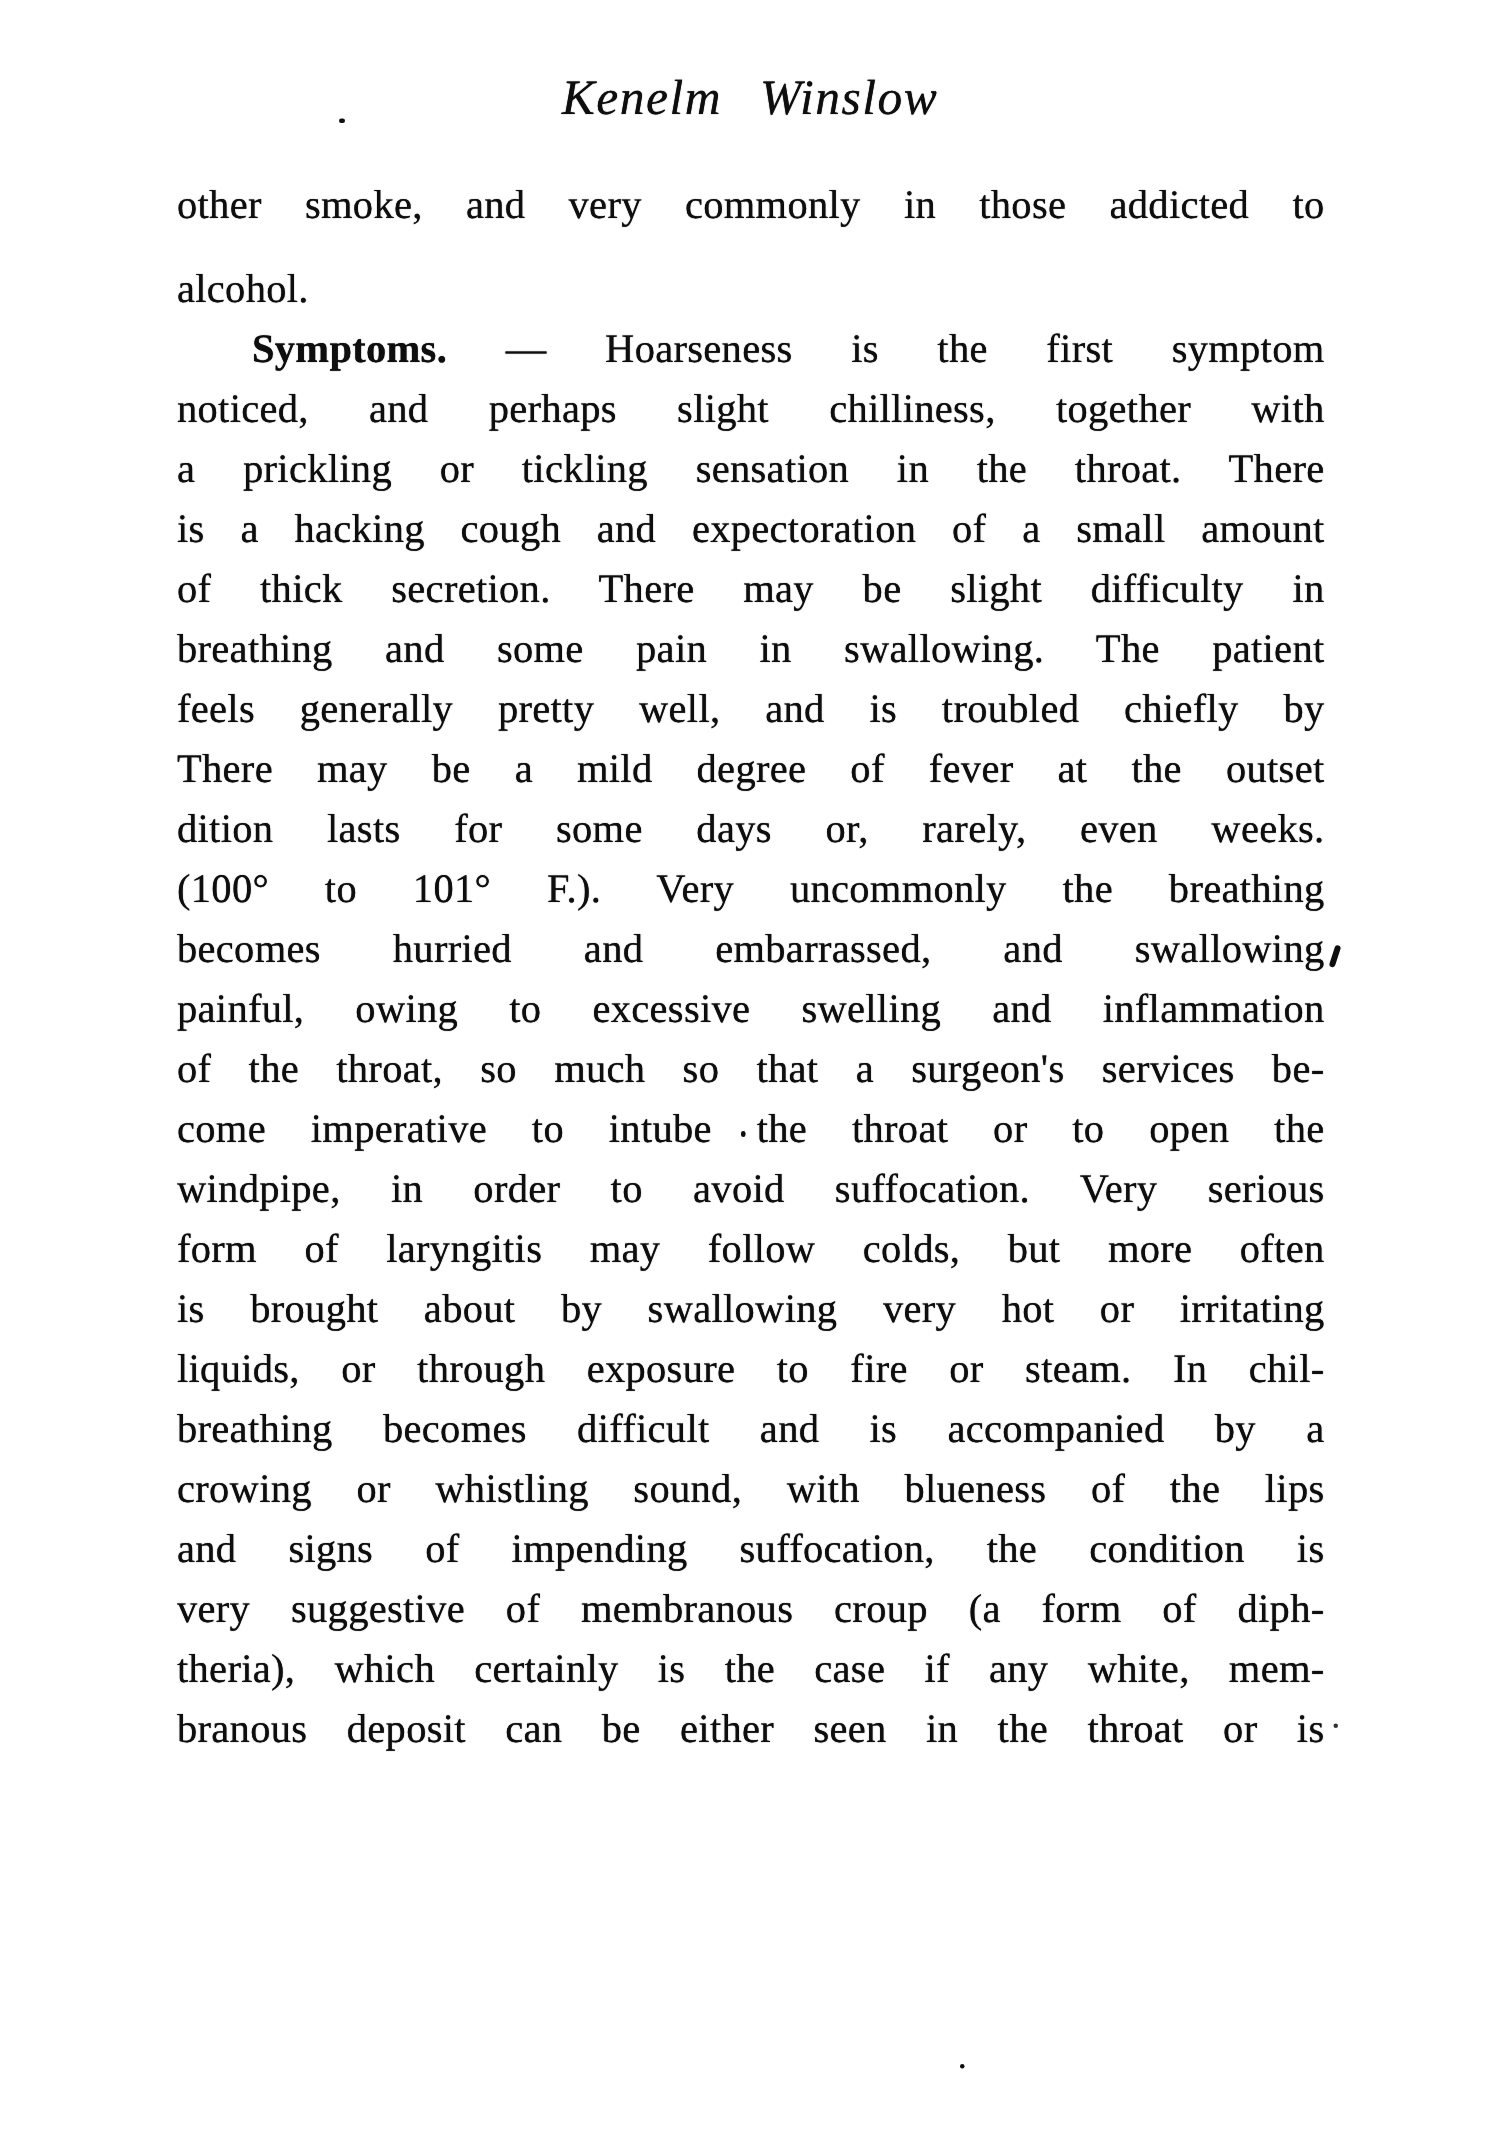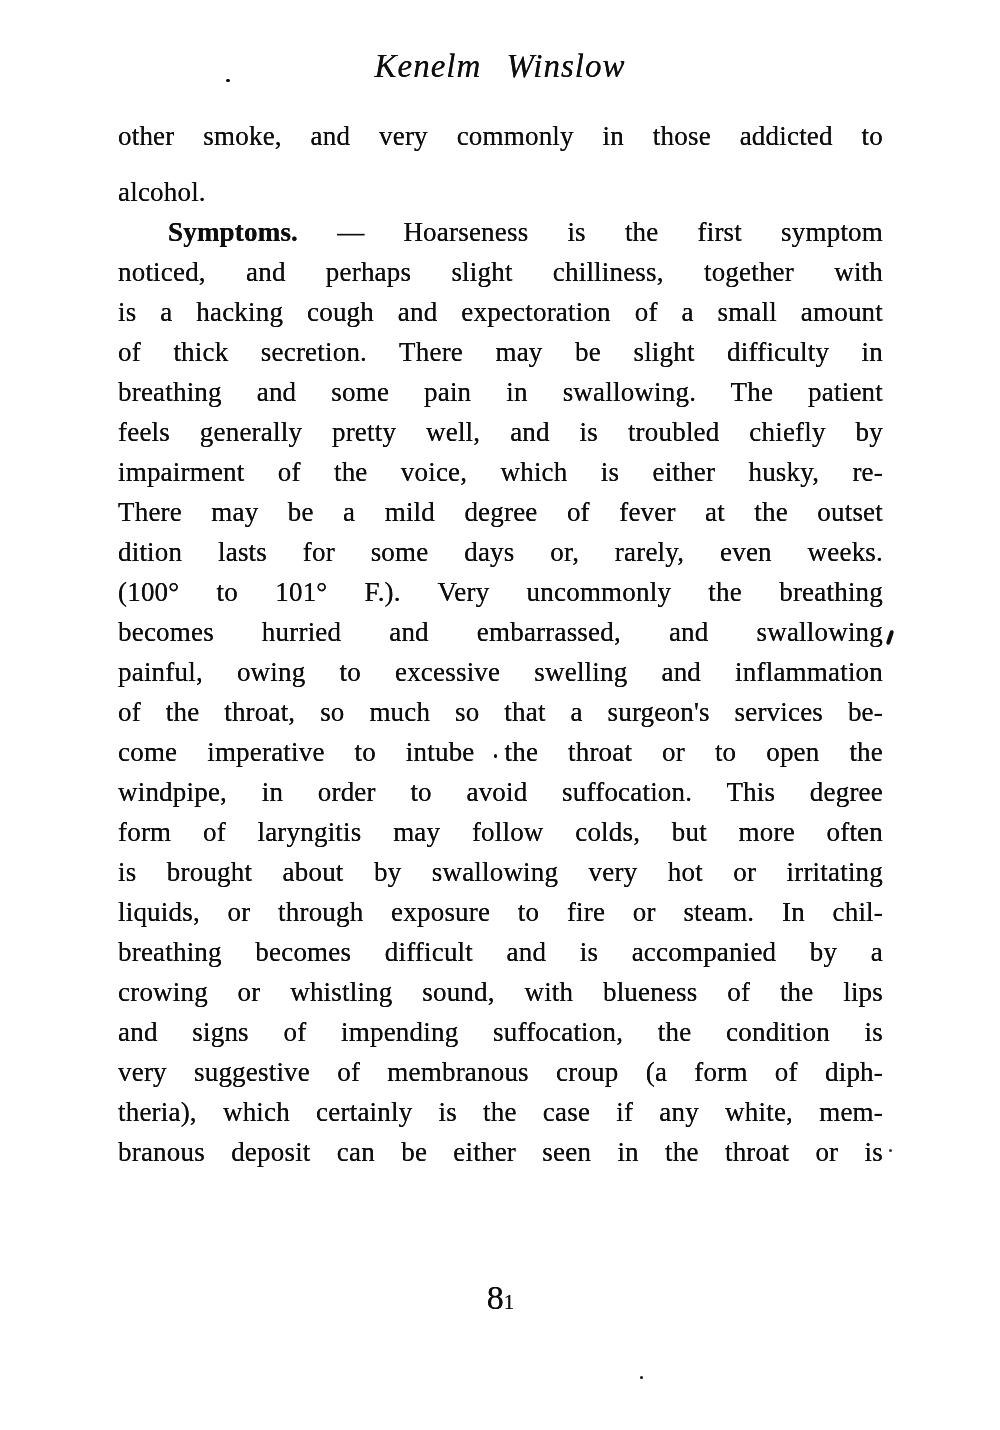--- a/index.html
+++ b/index.html
@@ -66,44 +66,43 @@
 <body>
 
 <div class="page">
   <div class="running-head">Kenelm Winslow</div>
 
   <div class="text-block">
       <div class="line">other smoke, and very commonly in those addicted to</div>
       <div class="line no-justify">alcohol.</div>
       <div class="line indent"><b>Symptoms.</b> — Hoarseness is the first symptom</div>
       <div class="line">noticed, and perhaps slight chilliness, together with</div>
+      <div class="line">a prickling or tickling sensation in the throat.  There</div>
       <div class="line">is a hacking cough and expectoration of a small amount</div>
       <div class="line">of thick secretion.  There may be slight difficulty in</div>
       <div class="line">breathing and some pain in swallowing.  The patient</div>
       <div class="line">feels generally pretty well, and is troubled chiefly by</div>
-      <div class="line">impairment of the voice, which is either husky, re-</div>
       <div class="line">There may be a mild degree of fever at the outset</div>
       <div class="line">dition lasts for some days or, rarely, even weeks.</div>
       <div class="line">(100° to 101° F.).  Very uncommonly the breathing</div>
       <div class="line">becomes hurried and embarrassed, and swallowing</div>
       <div class="line">painful, owing to excessive swelling and inflammation</div>
       <div class="line">of the throat, so much so that a surgeon's services be-</div>
       <div class="line">come imperative to intube the throat or to open the</div>
-      <div class="line">windpipe, in order to avoid suffocation.  This degree</div>
+      <div class="line">windpipe, in order to avoid suffocation.  Very serious</div>
       <div class="line">form of laryngitis may follow colds, but more often</div>
       <div class="line">is brought about by swallowing very hot or irritating</div>
       <div class="line">liquids, or through exposure to fire or steam.  In chil-</div>
       <div class="line">breathing becomes difficult and is accompanied by a</div>
       <div class="line">crowing or whistling sound, with blueness of the lips</div>
       <div class="line">and signs of impending suffocation, the condition is</div>
       <div class="line">very suggestive of membranous croup (a form of diph-</div>
       <div class="line">theria), which certainly is the case if any white, mem-</div>
       <div class="line">branous deposit can be either seen in the throat or is</div>
     </div>
 
-  <div class="folio">81</div>
 
   <div class="speck" style="left:226px; top:79px; width:4px; height:3px;"></div>
   <div class="speck" style="left:888px; top:630px; width:4px; height:15px; transform:rotate(18deg); border-radius:3px;"></div>
   <div class="speck" style="left:494px; top:754px; width:3px; height:4px;"></div>
   <div class="speck" style="left:889px; top:1149px; width:3px; height:3px; opacity:0.85;"></div>
   <div class="speck" style="left:640px; top:1376px; width:3px; height:3px;"></div>
 </div>
 
 </body></html>

